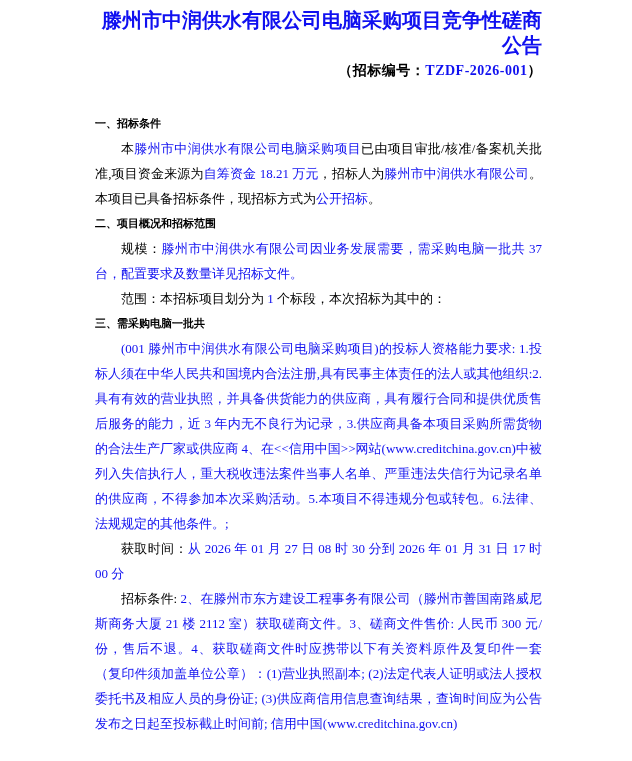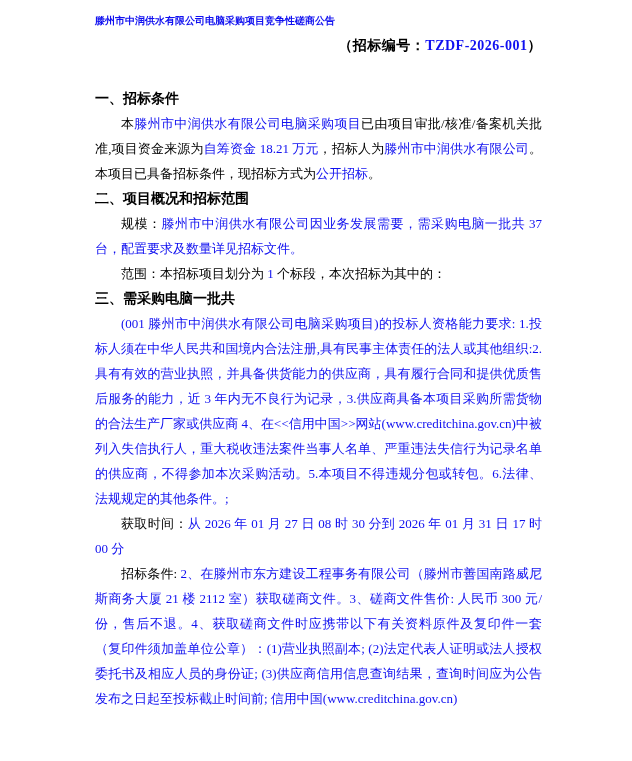--- a/index.html
+++ b/index.html
@@ -13,33 +13,33 @@
     overflow: hidden;
   }
   .doc {
     width: 632px; height: 761px;
     padding: 8px 90px 0 95px;
     font-size: 13px;
     line-height: 25px;
   }
   p { margin: 0; text-align: justify; }
   .title {
-    text-align: left;
+    text-align: right;
     font-weight: bold;
-    font-size: 10px;
+    font-size: 20px;
     color: var(--blue);
   }
   .subtitle {
     text-align: right;
     font-weight: bold;
     font-size: 14px;
     letter-spacing: 0.5px;
   }
   .spacer { height: 28px; }
-  .h { font-weight: bold; font-size: 14px; }
+  .h { font-weight: bold; font-size: 11px; }
   .ind { text-indent: 2em; }
   .b { color: var(--blue); }
   .k { color: var(--black); }
   .i { font-style: italic; }
 </style>
 </head>
 <body>
 
 <div class="doc">
 

